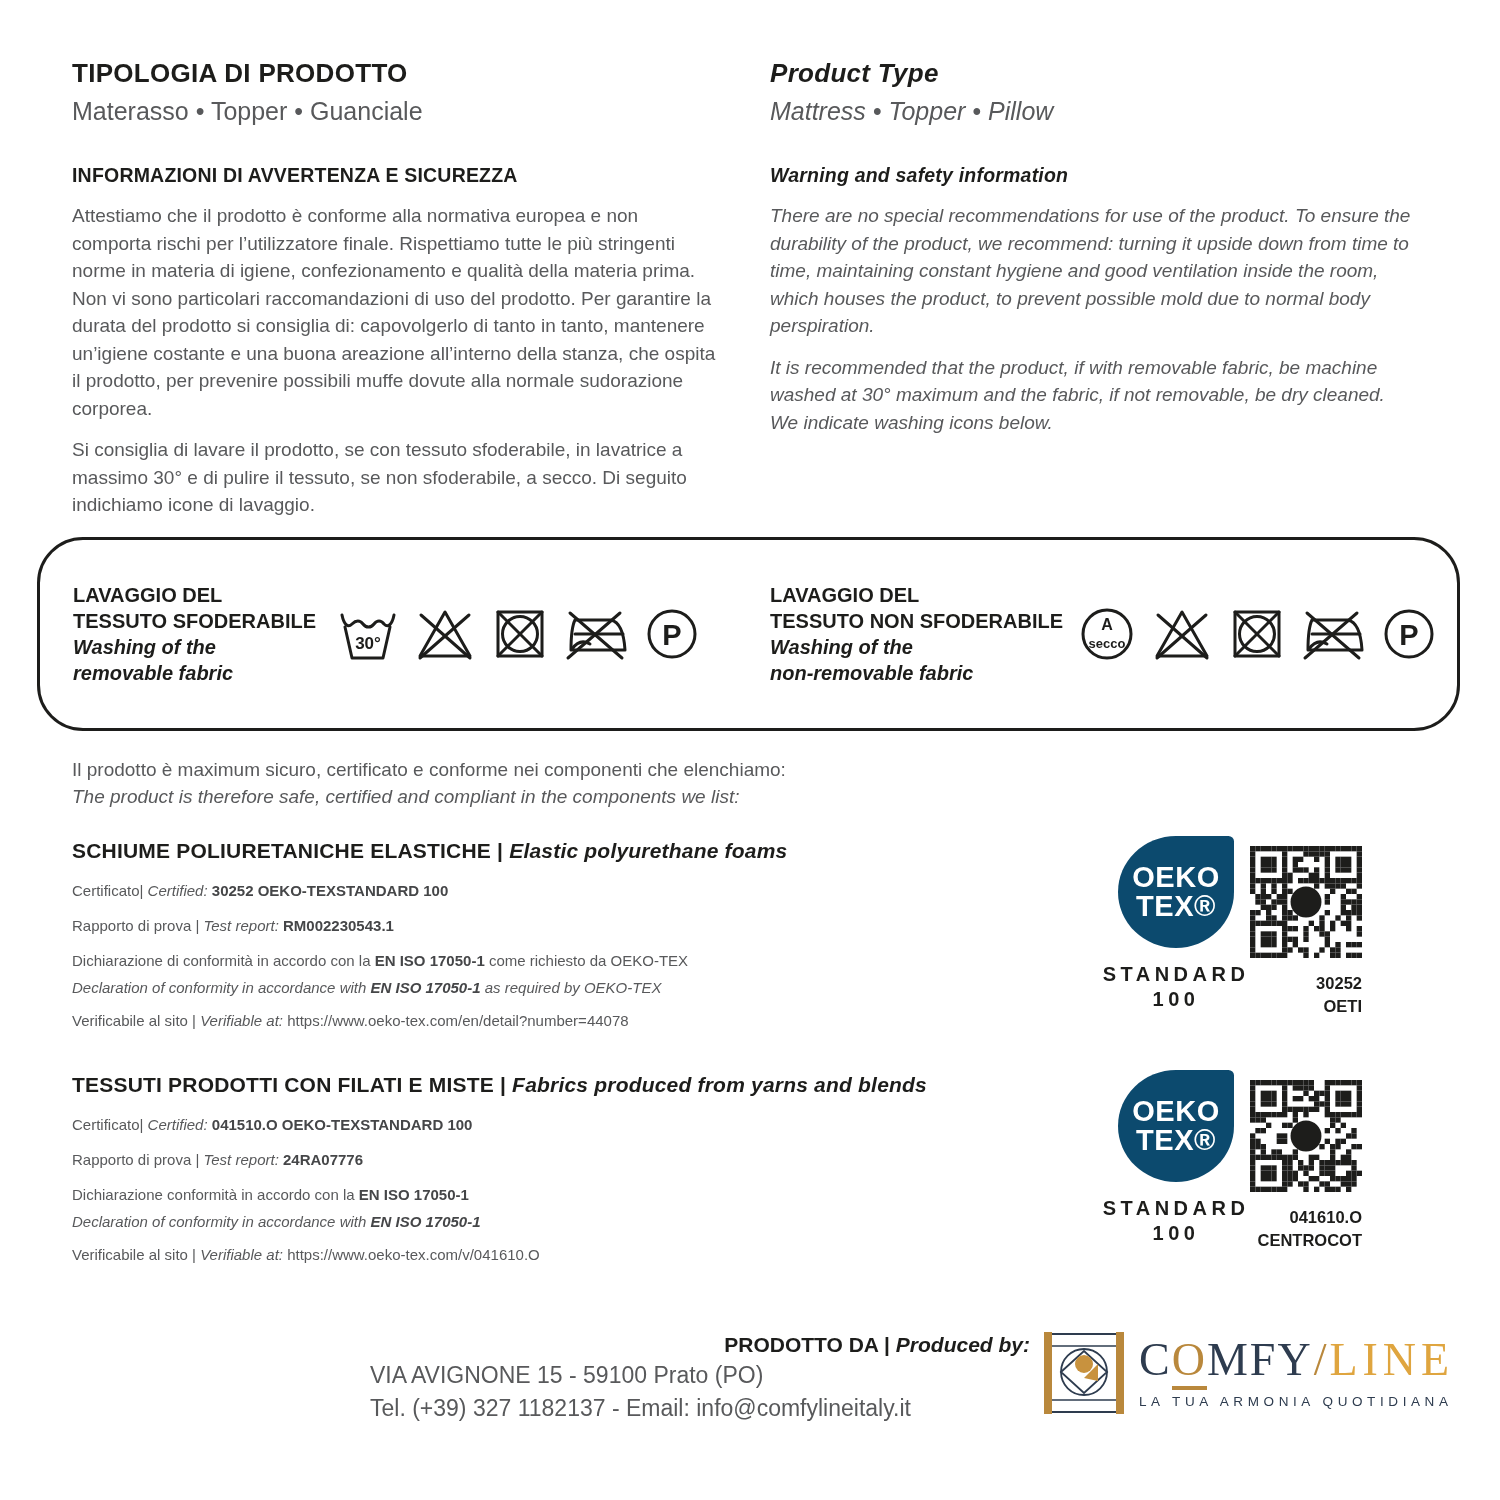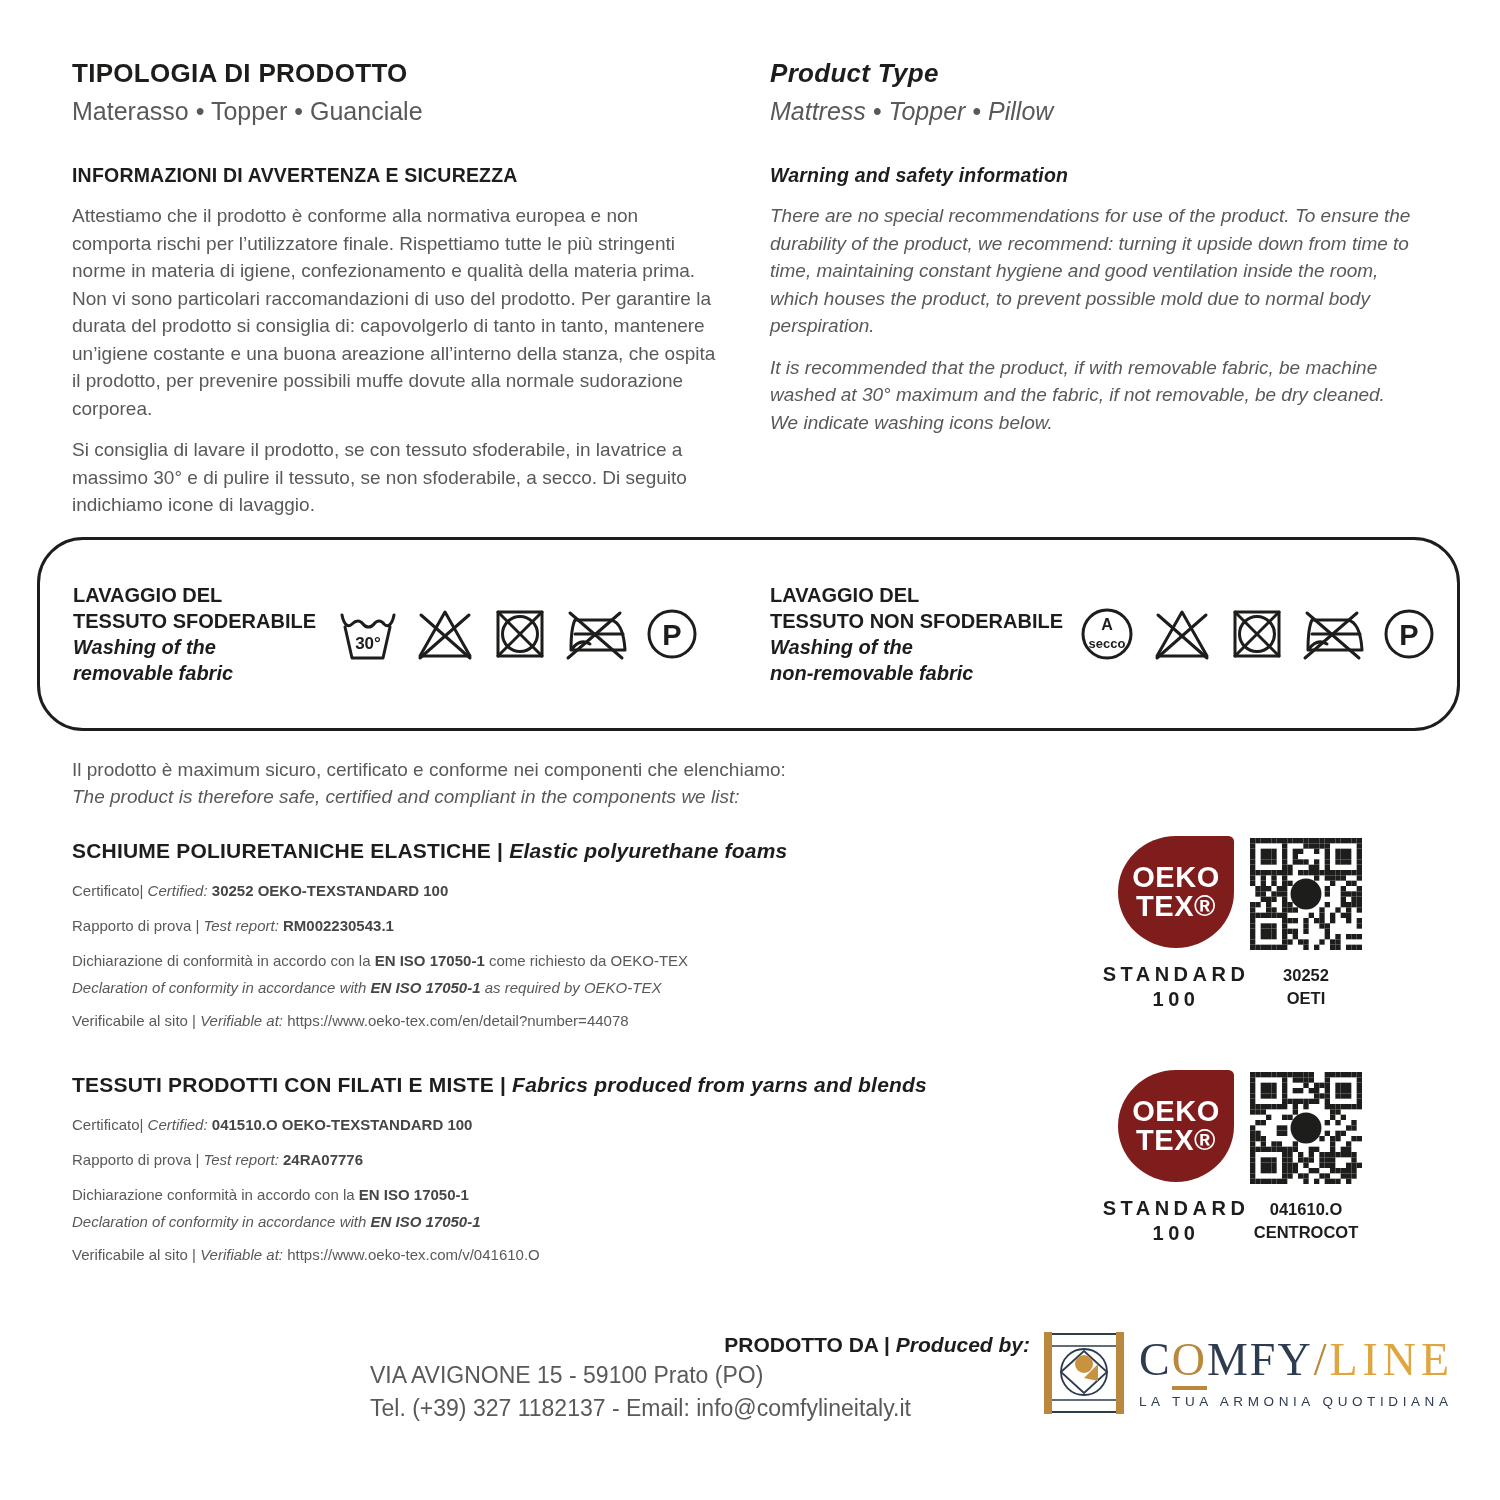--- a/index.html
+++ b/index.html
@@ -51,26 +51,26 @@
   .cline.vgap{margin-top:6px;}
   .cline .lab{color:#58595b;}
   .cline .labi{color:#58595b;font-style:italic;}
   .cline .val{font-weight:bold;color:#454648;}
   .cline.deen{font-style:italic;}
 
   
   .badge{position:absolute;left:1118px;width:260px;}
   .badge1{top:836px;}
   .badge2{top:1070px;}
-  .otdrop{width:116px;height:112px;background:#7f1d1d;border-radius:52% 5% 52% 52%;
+  .otdrop{width:116px;height:112px;background:#0c4a6e;border-radius:52% 5% 52% 52%;
           display:flex;flex-direction:column;align-items:center;justify-content:center;}
   .otdrop div{color:#fff;font-weight:bold;font-size:29px;line-height:29px;letter-spacing:.5px;}
   .otsub{width:150px;text-align:center;margin-left:-17px;margin-top:14px;}
   .otsub div{font-weight:bold;font-size:20px;line-height:25px;letter-spacing:4.5px;color:#1d1d1b;}
-  .qrwrap{position:absolute;left:132px;top:2px;width:112px;text-align:center;}
+  .qrwrap{position:absolute;left:132px;top:10px;width:112px;text-align:right;}
   .qr{width:112px;height:112px;display:block;}
   .qrlab{margin-top:14px;font-weight:bold;font-size:16.5px;line-height:23px;color:#1d1d1b;}
 
   
   .footer-left{position:absolute;left:370px;top:1332px;width:660px;}
   .footer-left h4{margin:0;font-size:21px;line-height:26px;text-align:right;}
   .footer-left h4 .hit{font-weight:bold;}
   .footer-left h4 .hen{font-weight:bold;font-style:italic;}
   .footer-left p{margin:6px 0 0;font-size:23px;line-height:31px;color:#58595b;}
   .footer-left p.n{margin-top:2px;}

